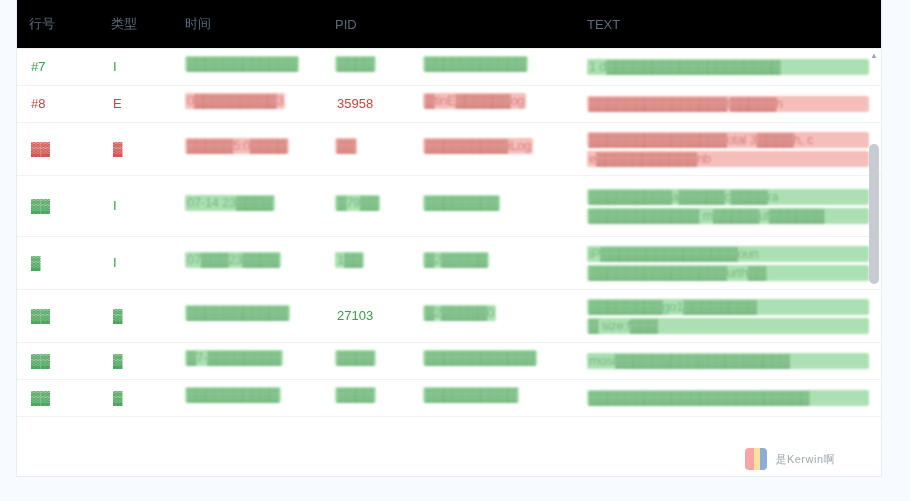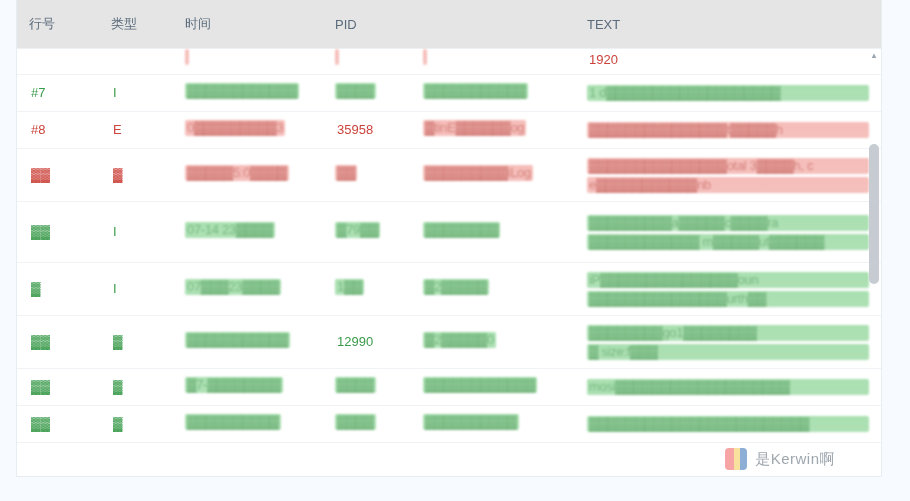--- a/index.html
+++ b/index.html
@@ -1,19 +1,19 @@
 <!DOCTYPE html>
 <html><head>
 <meta charset="utf-8">
 <style>
   html,body{margin:0;padding:0;background:#f7fbff;font-family:-apple-system,"Helvetica Neue",Arial,"Microsoft YaHei",sans-serif;font-size:13px;color:#5a6b7c;}
   .page{width:910px;height:501px;box-sizing:border-box;padding:0 10px 0 10px;position:relative;}
   .panel{background:#fff;border:1px solid #e6eef4;border-top:none;width:864px;height:476px;margin-left:6px;position:relative;overflow:hidden;}
   table.logtbl{border-collapse:collapse;width:100%;table-layout:fixed;}
-  table.logtbl th{background:#e5e5e5;text-align:left;font-weight:400;color:#5a6b7c;border-bottom:1px solid #eef1f4;padding:10px 12px;height:28px;}
+  table.logtbl th{background:#000000;text-align:left;font-weight:400;color:#5a6b7c;border-bottom:1px solid #eef1f4;padding:10px 12px;height:28px;}
   col.c-row{width:82px;}
   col.c-type{width:74px;}
   col.c-time{width:150px;}
   col.c-pid{width:88px;}
   col.c-tag{width:164px;}
   col.c-text{width:auto;}
   table.logtbl td{border-bottom:1px solid #f0f2f5;padding:2px 12px;vertical-align:middle;line-height:1.4;height:32px;}
   tr.compact td{height:20px;padding-top:0;padding-bottom:4px;}
   tr.tall td{height:48px;}
   tr.lg td{height:56px;}
@@ -26,21 +26,21 @@
   .r .smudge,.rblk{background:linear-gradient(0deg,rgba(236,140,134,0.55),rgba(245,178,173,0.85));color:rgba(170,50,44,0.45);}
   .smudge{display:inline-block;border-radius:2px;height:14px;line-height:14px;padding:1px 2px;filter:blur(1px);letter-spacing:-0.3px;overflow:hidden;white-space:nowrap;}
   .ln2{display:flex;flex-direction:column;gap:3px;}
   tr.rowI td{color:#3a9b4b;}
   tr.rowE td{color:#cc433c;}
   
   .scrolltrack{position:absolute;right:0;top:48px;bottom:0;width:14px;background:transparent;}
   .scrollup{position:absolute;top:0;right:0;width:14px;height:14px;display:flex;align-items:center;justify-content:center;font-size:9px;color:#9aa5af;}
   .scrollthumb{position:absolute;right:2px;top:96px;width:10px;height:140px;background:#c6ccd2;border-radius:5px;}
   
-  .watermark{position:absolute;right:46px;bottom:6px;display:flex;align-items:center;gap:8px;color:#9fa7ae;font-size:15px;}
+  .watermark{position:absolute;right:46px;bottom:6px;display:flex;align-items:center;gap:8px;color:#9fa7ae;font-size:11px;}
   .wm-icon{width:22px;height:22px;border-radius:4px;background:linear-gradient(90deg,#f15a5a 0 40%,#f2c94c 40% 70%,#2f6db3 70% 100%);opacity:.55;}
   .watermark span{letter-spacing:.5px;}
 </style>
 </head>
 <body>
 <div class="page">
 
 <div class="panel">
   <table class="logtbl">
     <colgroup>
@@ -55,32 +55,20 @@
       <tr>
         <th>行号</th>
         <th>类型</th>
         <th>时间</th>
         <th>PID</th>
         <th></th>
         <th>TEXT</th>
       </tr>
     </thead>
     <tbody id="tbody">
-          <tr class="compact rowE r">
-            <td><span class="tx"></span></td>
-            <td><span class="tx"></span></td>
-            <td><span class="smudge rblk"></span></td>
-            <td><span class="smudge rblk"></span></td>
-            <td><span class="smudge rblk"></span></td>
-            <td>
-              <div class="ln2">
-                <span class="tx">1920</span>
-              </div>
-            </td>
-          </tr>
           <tr class=" rowI g">
             <td><span class="tx">#7</span></td>
             <td><span class="tx">I</span></td>
             <td><span class="smudge gblk">▓▓▓▓▓▓▓▓▓▓▓▓</span></td>
             <td><span class="smudge gblk">▓▓▓▓</span></td>
             <td><span class="smudge gblk">▓▓▓▓▓▓▓▓▓▓▓</span></td>
             <td>
               <div class="ln2">
                 <span class="smudge gblk">1 d▓▓▓▓▓▓▓▓▓▓▓▓▓▓▓▓▓▓▓</span>
               </div>
@@ -134,21 +122,21 @@
               <div class="ln2">
                 <span class="smudge gblk">iP▓▓▓▓▓▓▓▓▓▓▓▓▓▓▓oun</span>
                 <span class="smudge gblk">▓▓▓▓▓▓▓▓▓▓▓▓▓▓▓urth▓▓</span>
               </div>
             </td>
           </tr>
           <tr class="tall rowI g">
             <td><span class="tx">▓▓</span></td>
             <td><span class="tx">▓</span></td>
             <td><span class="smudge gblk">▓▓▓▓▓▓▓▓▓▓▓</span></td>
-            <td><span class="tx">12990</span></td>
+            <td><span class="tx">27103</span></td>
             <td><span class="smudge gblk">▓2▓▓▓▓▓0</span></td>
             <td>
               <div class="ln2">
                 <span class="smudge gblk">▓▓▓▓▓▓▓▓go1▓▓▓▓▓▓▓▓</span>
                 <span class="smudge gblk">▓ size:f▓▓▓</span>
               </div>
             </td>
           </tr>
           <tr class=" rowI g">
             <td><span class="tx">▓▓</span></td>

